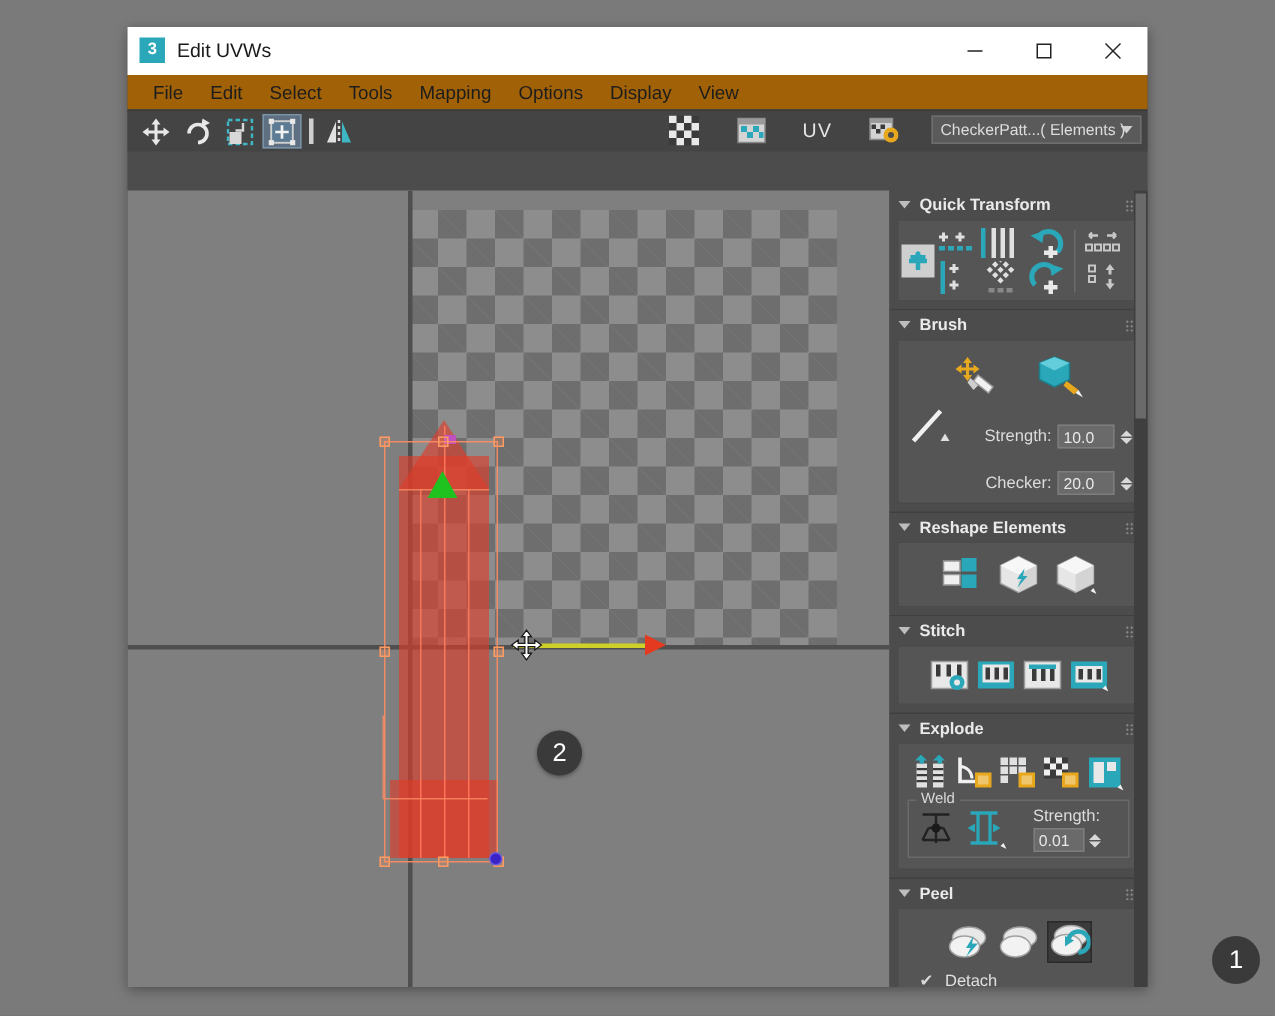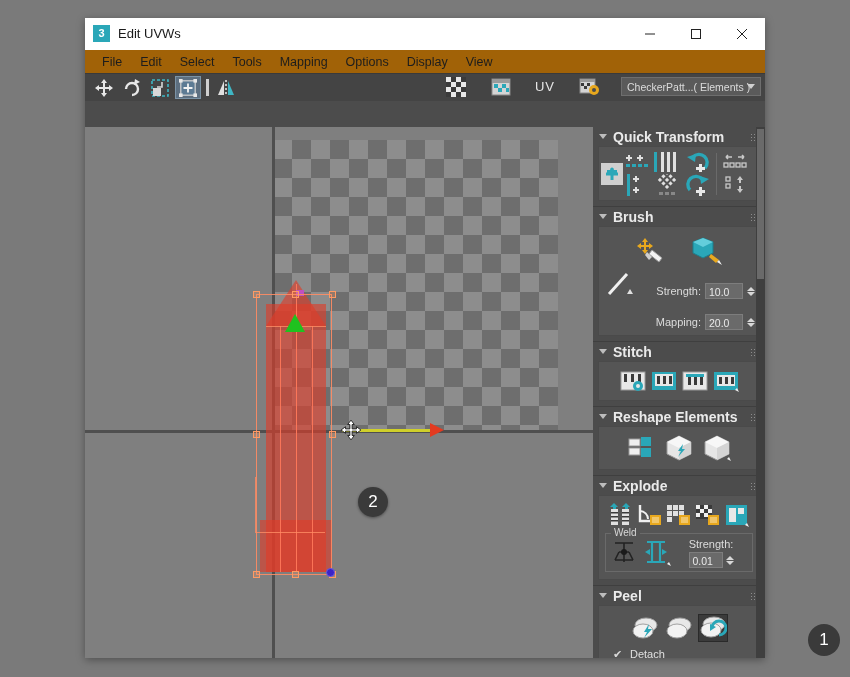--- a/index.html
+++ b/index.html
@@ -81,21 +81,21 @@
   .badge1{position:absolute;left:723px;top:606px;width:32px;height:32px;border-radius:50%;
           background:#3a3a3a;color:#fff;display:flex;align-items:center;justify-content:center;
           font-size:17px;z-index:40;}
 
   
   .rpanel{width:172px;background:#4c4c4c;position:relative;overflow:hidden;}
   .rollout{background:#4c4c4c;border-bottom:1px solid #3f3f3f;}
   .roll-head{height:19px;display:flex;align-items:center;padding-left:6px;position:relative;background:#4c4c4c;}
   .roll-tri{width:0;height:0;border-left:4px solid transparent;border-right:4px solid transparent;
             border-top:5px solid #bdbdbd;margin-right:6px;}
-  .roll-title{color:#eaeaea;font-size:14px;font-weight:bold;}
+  .roll-title{color:#eaeaea;font-size:11px;font-weight:bold;}
   .grip{position:absolute;right:7px;top:6px;width:8px;height:8px;
         background-image:radial-gradient(#8c8c8c 38%,transparent 40%);background-size:3px 3px;}
   .roll-body{background:#555555;margin:0 5px 5px 5px;padding:5px 4px;border:1px solid #4a4a4a;box-sizing:border-box;}
   .icorow{display:flex;align-items:center;justify-content:center;gap:3px;}
   .ibtn{width:26px;height:26px;display:flex;align-items:center;justify-content:center;position:relative;}
   .ibtn.sel{background:#3b3b3b;border:1px solid #2a2a2a;box-sizing:border-box;}
   .spin{display:flex;align-items:center;justify-content:flex-end;gap:4px;margin-top:15px;}
   .spin-lbl{color:#dcdcdc;font-size:11px;}
   .spin-fld{width:38px;height:16px;background:#6a6a6a;border:1px solid #7d7d7d;color:#e8e8e8;
             font-size:10.5px;text-align:left;padding-left:3px;line-height:16px;box-sizing:border-box;}
@@ -452,27 +452,63 @@
               <div style="flex:1;">
                 <div class="spin">
                   <span class="spin-lbl">Strength:</span>
                   <span class="spin-fld">10.0</span>
                   <span class="spin-ar">
                       <i class="u"></i>
                       <i class="d"></i>
                     </span>
                 </div>
                 <div class="spin">
-                  <span class="spin-lbl">Mapping:</span>
+                  <span class="spin-lbl">Checker:</span>
                   <span class="spin-fld">20.0</span>
                   <span class="spin-ar">
                       <i class="u"></i>
                       <i class="d"></i>
                     </span>
                 </div>
+              </div>
+            </div>
+          </div>
+        </div>
+
+        <div class="rollout">
+          <div class="roll-head">
+            <span class="roll-tri"></span>
+            <span class="roll-title">Reshape Elements</span>
+            <span class="grip"></span>
+          </div>
+          <div class="roll-body">
+            <div class="icorow" style="gap:8px;padding:2px 0;">
+              <div class="ibtn" style="width:30px;height:28px;">
+                <svg width="28" height="26" viewBox="0 0 28 26">
+                    <rect x="2" y="4" width="11" height="7" fill="#f0f0f0" stroke="#999"></rect>
+                    <rect x="2" y="13" width="11" height="7" fill="#f0f0f0" stroke="#999"></rect>
+                    <rect x="14" y="2" width="10" height="9" fill="#2aa7b8"></rect>
+                    <rect x="14" y="13" width="10" height="9" fill="#2aa7b8"></rect>
+                  </svg>
+              </div>
+              <div class="ibtn" style="width:30px;height:28px;">
+                <svg width="28" height="26" viewBox="0 0 28 26">
+                    <polygon points="14,1 26,7 26,19 14,25 2,19 2,7" fill="#e6e6e6" stroke="#9a9a9a"></polygon>
+                    <polygon points="14,1 26,7 14,13 2,7" fill="#f7f7f7"></polygon>
+                    <polygon points="14,13 26,7 26,19 14,25" fill="#d4d4d4"></polygon>
+                    <polygon points="18,9 13,16 16,16 13,22 20,14 17,14" fill="#2aa7b8"></polygon>
+                  </svg>
+              </div>
+              <div class="ibtn" style="width:30px;height:28px;">
+                <svg width="28" height="26" viewBox="0 0 28 26">
+                    <polygon points="14,1 26,7 26,19 14,25 2,19 2,7" fill="#e6e6e6" stroke="#9a9a9a"></polygon>
+                    <polygon points="14,1 26,7 14,13 2,7" fill="#f7f7f7"></polygon>
+                    <polygon points="14,13 26,7 26,19 14,25" fill="#d4d4d4"></polygon>
+                    <polygon points="24,24 28,26 26,22" fill="#f0f0f0"></polygon>
+                  </svg>
               </div>
             </div>
           </div>
         </div>
 
         <div class="rollout">
           <div class="roll-head">
             <span class="roll-tri"></span>
             <span class="roll-title">Stitch</span>
             <span class="grip"></span>
@@ -516,56 +552,20 @@
               <div class="ibtn" style="width:28px;height:24px;">
                 <svg width="26" height="22" viewBox="0 0 26 22">
                     <rect x="1" y="2" width="24" height="18" fill="#2aa7b8"></rect>
                     <rect x="4" y="5" width="18" height="11" fill="#e8e8e8"></rect>
                     <g fill="#3a3a3a">
                       <rect x="6" y="7" width="3" height="7"></rect>
                       <rect x="12" y="7" width="3" height="7"></rect>
                       <rect x="18" y="7" width="3" height="7"></rect>
                     </g>
                     <polygon points="22,20 26,22 24,18" fill="#f0f0f0"></polygon>
-                  </svg>
-              </div>
-            </div>
-          </div>
-        </div>
-
-        <div class="rollout">
-          <div class="roll-head">
-            <span class="roll-tri"></span>
-            <span class="roll-title">Reshape Elements</span>
-            <span class="grip"></span>
-          </div>
-          <div class="roll-body">
-            <div class="icorow" style="gap:8px;padding:2px 0;">
-              <div class="ibtn" style="width:30px;height:28px;">
-                <svg width="28" height="26" viewBox="0 0 28 26">
-                    <rect x="2" y="4" width="11" height="7" fill="#f0f0f0" stroke="#999"></rect>
-                    <rect x="2" y="13" width="11" height="7" fill="#f0f0f0" stroke="#999"></rect>
-                    <rect x="14" y="2" width="10" height="9" fill="#2aa7b8"></rect>
-                    <rect x="14" y="13" width="10" height="9" fill="#2aa7b8"></rect>
-                  </svg>
-              </div>
-              <div class="ibtn" style="width:30px;height:28px;">
-                <svg width="28" height="26" viewBox="0 0 28 26">
-                    <polygon points="14,1 26,7 26,19 14,25 2,19 2,7" fill="#e6e6e6" stroke="#9a9a9a"></polygon>
-                    <polygon points="14,1 26,7 14,13 2,7" fill="#f7f7f7"></polygon>
-                    <polygon points="14,13 26,7 26,19 14,25" fill="#d4d4d4"></polygon>
-                    <polygon points="18,9 13,16 16,16 13,22 20,14 17,14" fill="#2aa7b8"></polygon>
-                  </svg>
-              </div>
-              <div class="ibtn" style="width:30px;height:28px;">
-                <svg width="28" height="26" viewBox="0 0 28 26">
-                    <polygon points="14,1 26,7 26,19 14,25 2,19 2,7" fill="#e6e6e6" stroke="#9a9a9a"></polygon>
-                    <polygon points="14,1 26,7 14,13 2,7" fill="#f7f7f7"></polygon>
-                    <polygon points="14,13 26,7 26,19 14,25" fill="#d4d4d4"></polygon>
-                    <polygon points="24,24 28,26 26,22" fill="#f0f0f0"></polygon>
                   </svg>
               </div>
             </div>
           </div>
         </div>
 
         <div class="rollout">
           <div class="roll-head">
             <span class="roll-tri"></span>
             <span class="roll-title">Explode</span>

